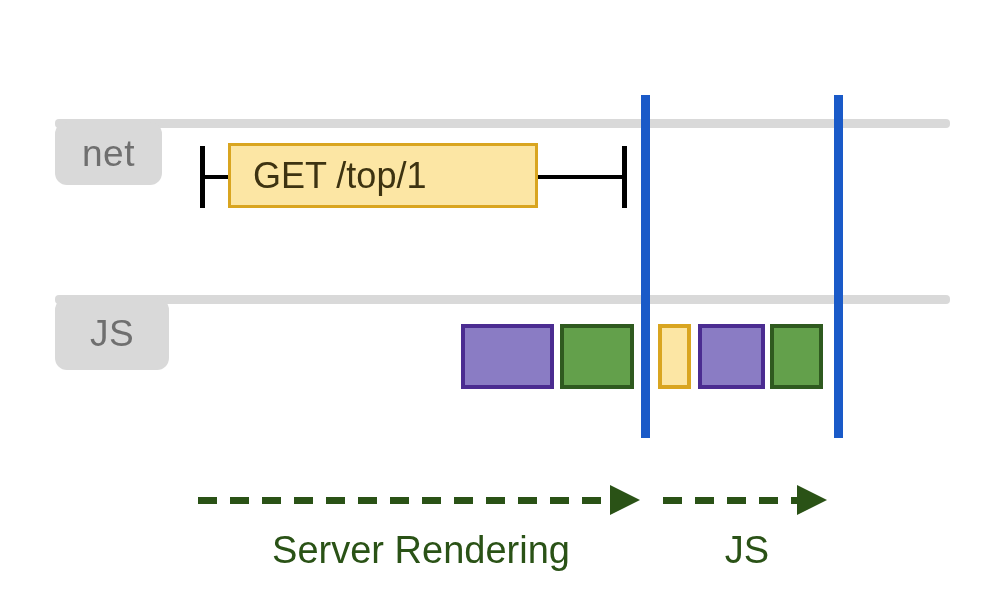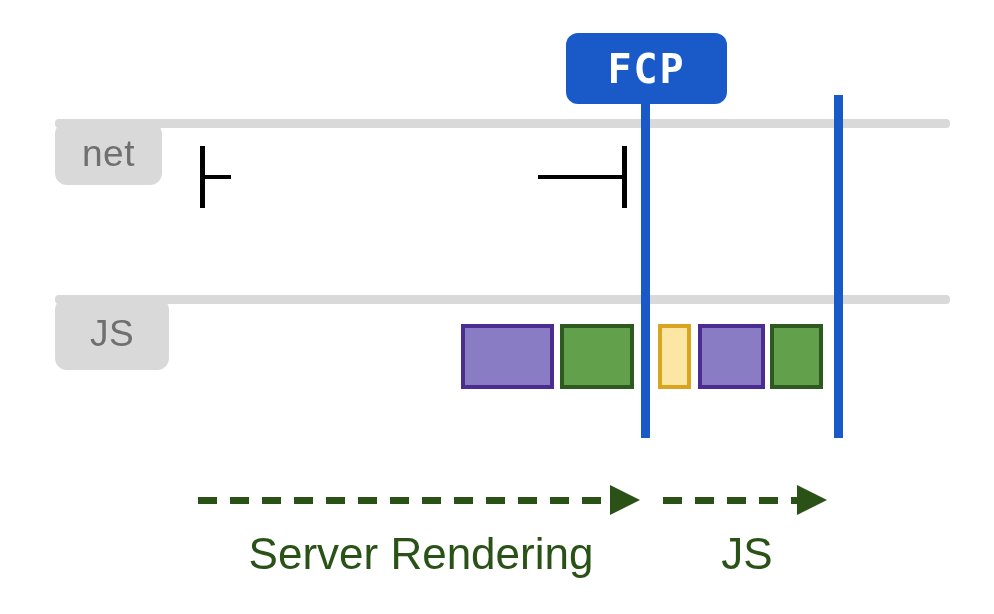--- a/index.html
+++ b/index.html
@@ -158,21 +158,21 @@
     top: -12px;
     width: 0;
     height: 0;
     border-top: 15px solid transparent;
     border-bottom: 15px solid transparent;
     border-left: 30px solid #2a5216;
   }
   .phase-label {
     position: absolute;
     color: #2a5216;
-    font-size: 44px;
+    font-size: 38px;
     text-align: center;
     user-select: none;
     white-space: nowrap;
   }
 </style>
 </head>
 <body>
 
 <div id="stage">
 
@@ -181,29 +181,29 @@
 
   <div class="lane-tab lane-tab-net">
     <span>net</span>
   </div>
   <div class="lane-tab lane-tab-js">
     <span>JS</span>
   </div>
 
   <div class="whisker-cap whisker-cap-left"></div>
   <div class="whisker-line whisker-line-left"></div>
+  <div class="req-bar">
+    <span>GET /top/1</span>
+  </div>
   <div class="whisker-line whisker-line-right"></div>
   <div class="whisker-cap whisker-cap-right"></div>
 
   <div class="marker-line marker-line-fcp"></div>
   <div class="marker-line marker-line-tti"></div>
 
-  <div class="marker-badge marker-badge-fcp">
-    <span>FCP</span>
-  </div>
 
   <div class="js-block purple" style="left:461px; top:324px; width:93px; height:65px;"></div>
   <div class="js-block green" style="left:560px; top:324px; width:74px; height:65px;"></div>
   <div class="js-block yellow" style="left:658px; top:324px; width:33px; height:65px;"></div>
   <div class="js-block purple" style="left:698px; top:324px; width:67px; height:65px;"></div>
   <div class="js-block green" style="left:770px; top:324px; width:53px; height:65px;"></div>
 
   <div class="phase" style="left:198px; top:497px;">
     <div class="phase-arrow" style="width:418px;"></div>
     <div class="phase-head" style="left:412px;"></div>

